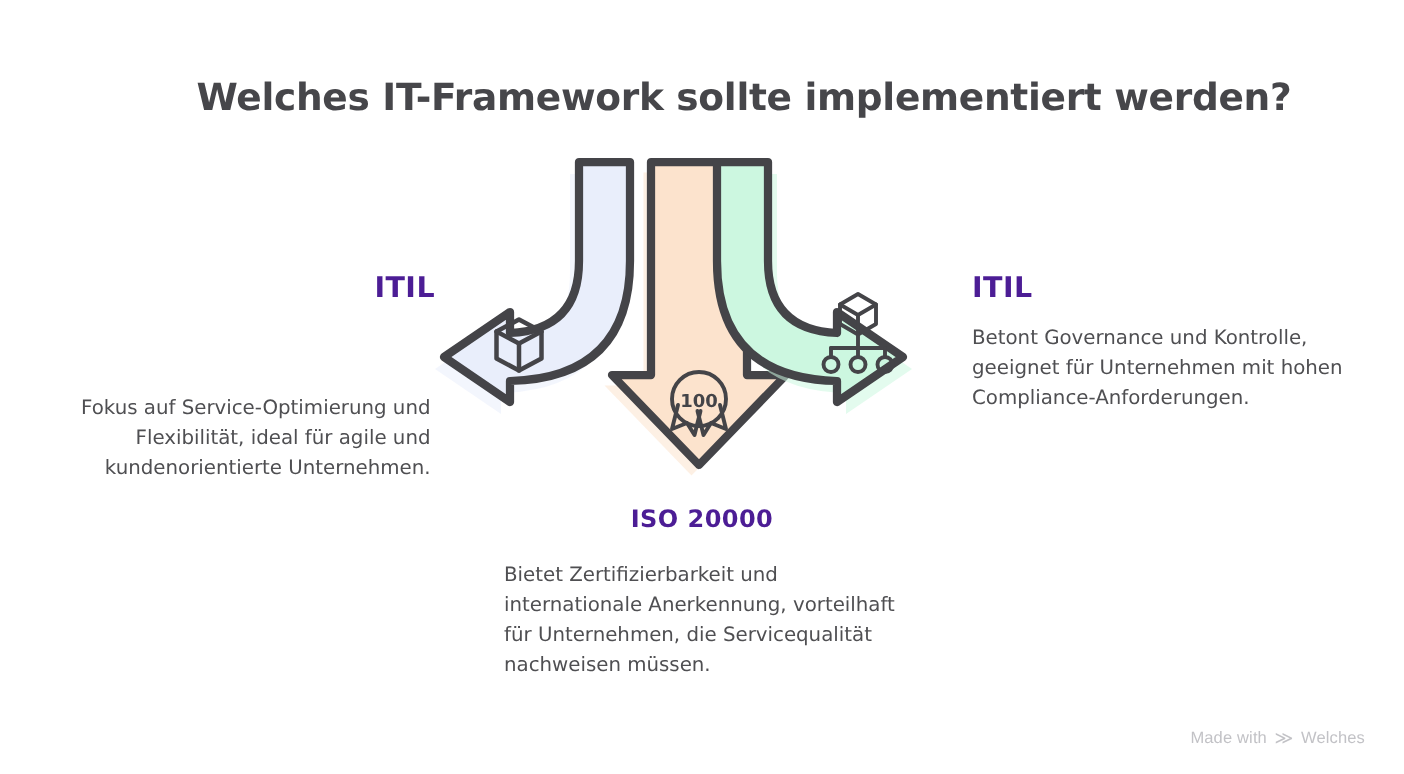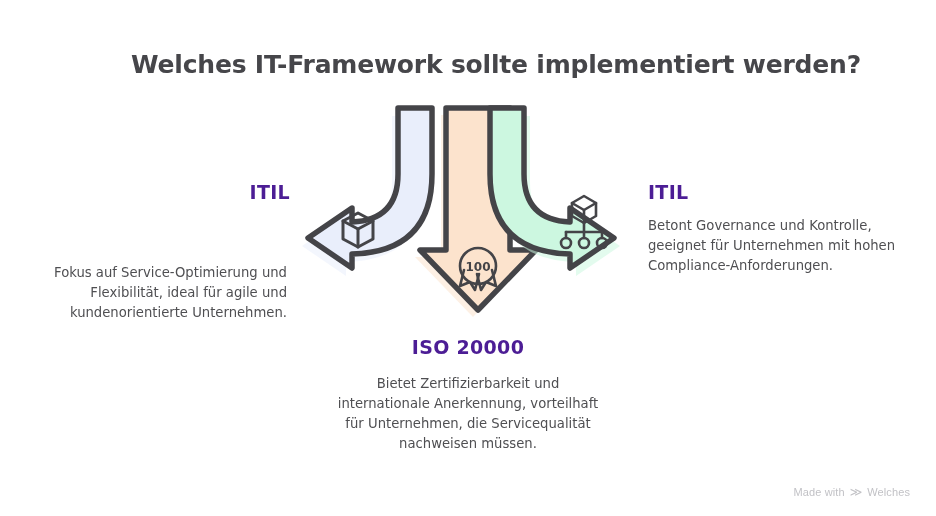--- a/index.html
+++ b/index.html
@@ -28,21 +28,21 @@
     font-weight: bold;
     letter-spacing: -0.2px;
     color: #46464a;
     padding-left: 28px;
   }
 
   
   #diagram {
     position: absolute;
     top: 96px;
-    left: 294px;
+    left: 282px;
     width: 368px;
     height: 228px;
   }
   #diagram svg { display: block; }
 
   
   .branch-heading {
     position: absolute;
     font-family: "DejaVu Sans", sans-serif;
     font-size: 19px;
@@ -86,27 +86,27 @@
     width: 256px;
     text-align: left;
   }
 
   
   #iso-heading {
     top: 336px;
     left: 0;
     width: 936px;
     text-align: center;
-    font-size: 19px;
+    font-size: 16px;
   }
   #iso-desc {
     top: 374px;
     left: 336px;
     width: 264px;
-    text-align: center;
+    text-align: left;
   }
 
   
   #watermark {
     position: absolute;
     right: 26px;
     bottom: 18px;
     display: flex;
     align-items: center;
     gap: 5px;

